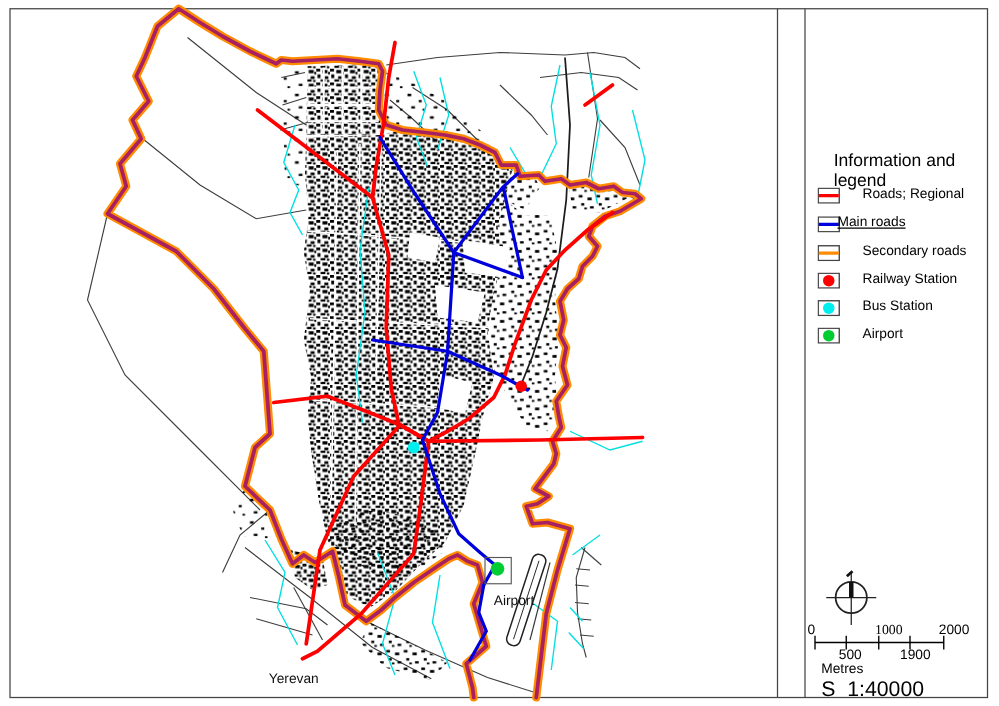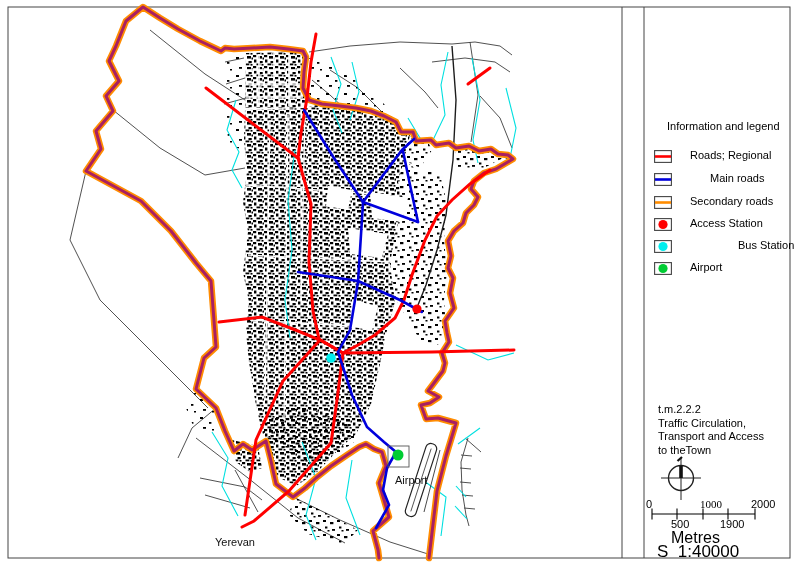--- a/index.html
+++ b/index.html
@@ -1,25 +1,25 @@
 <!DOCTYPE html>
 <html><head>
 <meta charset="utf-8">
 <style>
   html,body{margin:0;padding:0;background:#fff;}
   .page{position:relative;width:799px;height:565px;background:#fff;overflow:hidden;
         font-family:"Liberation Sans", sans-serif;color:#000;}
   .map-svg{position:absolute;left:0;top:0;}
   .abs{position:absolute;}
-  .legend-title{font-size:11px;}
+  .legend-title{font-size:14px;}
   .legend-label{font-size:11px;white-space:nowrap;}
   .legend-swatch{display:block;}
   .title-block{font-size:11px;line-height:13.5px;}
   .scale-num{font-size:11px;}
-  .unit{font-size:16px;margin-left:14px;}
+  .unit{font-size:11px;}
   .ratio{font-size:17px;white-space:pre;}
   .map-label{font-size:11px;fill:#111;font-family:"Liberation Sans", sans-serif;}
 </style>
 </head>
 <body>
 
 <div class="page">
 
 <svg class="map-svg" width="799" height="565" viewBox="0 0 799 565">
   <defs>
@@ -202,53 +202,47 @@
   <svg class="abs legend-swatch" style="left:654px;top:150px;" width="18" height="13">
     <rect x="0.6" y="0.6" width="16.8" height="11.8" fill="#fff" stroke="#444" stroke-width="1.1"></rect>
     <line x1="1" y1="6.5" x2="17" y2="6.5" stroke-width="2.6" stroke="#ff0000"></line>
   </svg>
   <div class="abs legend-label" style="left:690px;top:149px;">Roads; Regional</div>
 
   <svg class="abs legend-swatch" style="left:654px;top:173px;" width="18" height="13">
     <rect x="0.6" y="0.6" width="16.8" height="11.8" fill="#fff" stroke="#444" stroke-width="1.1"></rect>
     <line x1="1" y1="6.5" x2="17" y2="6.5" stroke-width="2.6" stroke="#0000dd"></line>
   </svg>
-  <div class="abs legend-label" style="left:710px;top:172px;">Main roads</div>
+  <div class="abs legend-label" style="left:670px;top:172px;text-decoration:underline;">Main roads</div>
 
   <svg class="abs legend-swatch" style="left:654px;top:196px;" width="18" height="13">
     <rect x="0.6" y="0.6" width="16.8" height="11.8" fill="#fff" stroke="#444" stroke-width="1.1"></rect>
     <line x1="1" y1="6.5" x2="17" y2="6.5" stroke-width="2.6" stroke="#ff8c00"></line>
   </svg>
   <div class="abs legend-label" style="left:690px;top:195px;">Secondary roads</div>
 
   <svg class="abs legend-swatch" style="left:654px;top:218px;" width="18" height="13">
     <rect x="0.6" y="0.6" width="16.8" height="11.8" fill="#fff" stroke="#444" stroke-width="1.1"></rect>
     <circle cx="9" cy="6.5" r="4.6" fill="#ff0000"></circle>
   </svg>
-  <div class="abs legend-label" style="left:690px;top:217px;">Access Station</div>
+  <div class="abs legend-label" style="left:690px;top:217px;">Railway Station</div>
 
   <svg class="abs legend-swatch" style="left:654px;top:240px;" width="18" height="13">
     <rect x="0.6" y="0.6" width="16.8" height="11.8" fill="#fff" stroke="#444" stroke-width="1.1"></rect>
     <circle cx="9" cy="6.5" r="4.6" fill="#00eeee"></circle>
   </svg>
-  <div class="abs legend-label" style="left:690px;top:239px;margin-left:48px;">Bus Station</div>
+  <div class="abs legend-label" style="left:690px;top:239px;">Bus Station</div>
 
   <svg class="abs legend-swatch" style="left:654px;top:262px;" width="18" height="13">
     <rect x="0.6" y="0.6" width="16.8" height="11.8" fill="#fff" stroke="#444" stroke-width="1.1"></rect>
     <circle cx="9" cy="6.5" r="4.6" fill="#00cc33"></circle>
   </svg>
   <div class="abs legend-label" style="left:690px;top:261px;">Airport</div>
 </div>
 
-<div class="abs title-block" style="left:658px;top:403px;">
-  <div>t.m.2.2.2</div>
-  <div>Traffic Circulation,</div>
-  <div>Transport and Access</div>
-  <div>to theTown</div>
-</div>
 
 <svg class="abs" style="left:658px;top:454px;" width="46" height="48">
   <circle cx="23" cy="24" r="12.5" fill="none" stroke="#222" stroke-width="1.4"></circle>
   <line x1="3" y1="24" x2="43" y2="24" stroke="#222" stroke-width="1"></line>
   <line x1="23" y1="4" x2="23" y2="46" stroke="#222" stroke-width="1"></line>
   <line x1="23" y1="24" x2="23" y2="11.5" stroke="#111" stroke-width="3.6"></line>
   <line x1="19.5" y1="7" x2="24" y2="3" stroke="#111" stroke-width="2.2"></line>
 </svg>
 
 <div>

